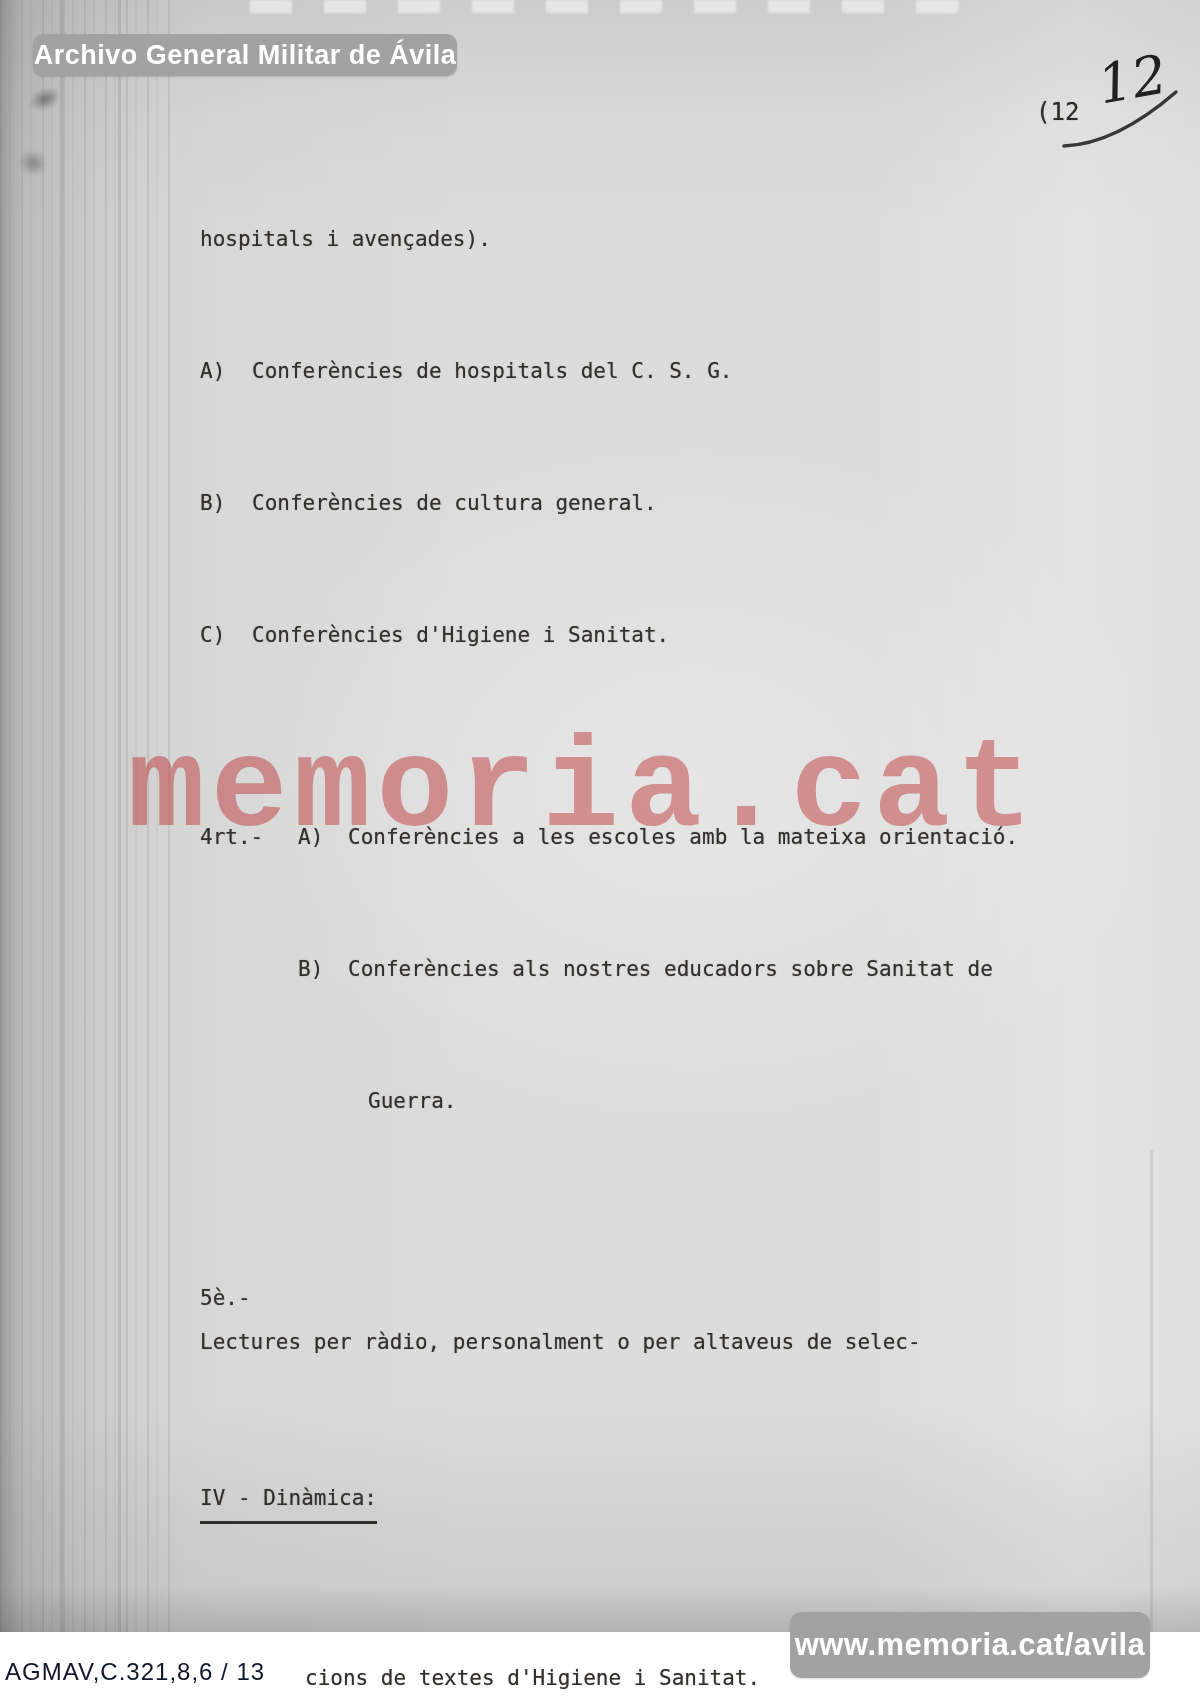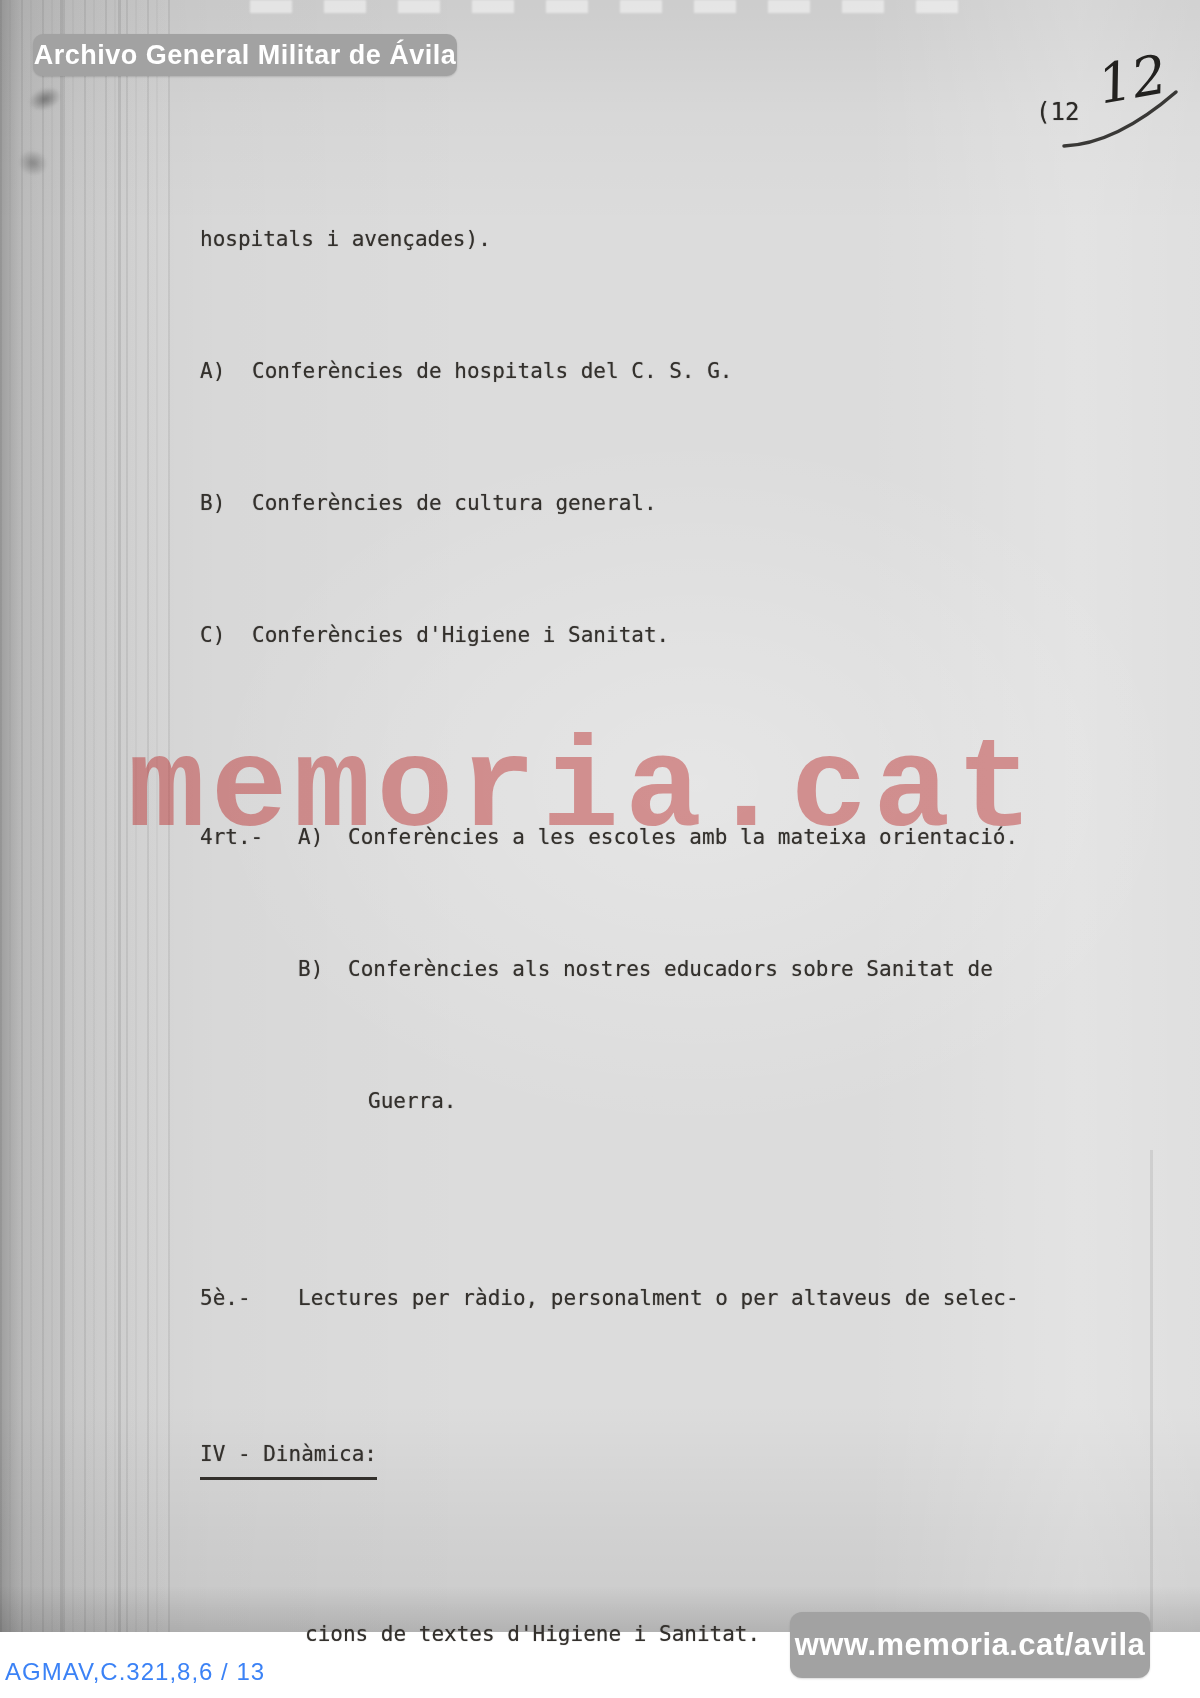--- a/index.html
+++ b/index.html
@@ -74,28 +74,28 @@
     text-shadow:0 0 1px rgba(51,48,44,0.55);
     white-space:pre;
   }
   .line{display:flex;padding-left:200px;}
   .lbl-num{flex:none;width:98px;}
   .lbl-abc{flex:none;width:52px;}
   .lbl-sub{flex:none;width:50px;}
   .w305{padding-left:305px;}
   .w368{padding-left:368px;}
   .mt26{margin-top:26px;}
-  .mt21{margin-top:21px;}
+  .mt21{margin-top:21px;flex-direction:column;}
   .mt24{margin-top:24px;}
   .heading-underline{border-bottom:3px solid #33302c;padding-bottom:1px;}
 
   
   .ref-code{
     position:absolute;left:5px;top:1658px;z-index:6;
-    font-family:"Liberation Sans",sans-serif;font-size:24px;color:#3b82f6;letter-spacing:1px;text-align:center;
+    font-family:"Liberation Sans",sans-serif;font-size:24px;color:#0f172a;letter-spacing:1px;text-align:center;
   }
 </style>
 </head>
 <body>
 
 <div class="paper">
   <div class="paper-shading"></div>
   <div class="edge-left"></div>
   <div class="edge-line" style="left:118px"></div>
   <div class="edge-line" style="left:60px"></div>

